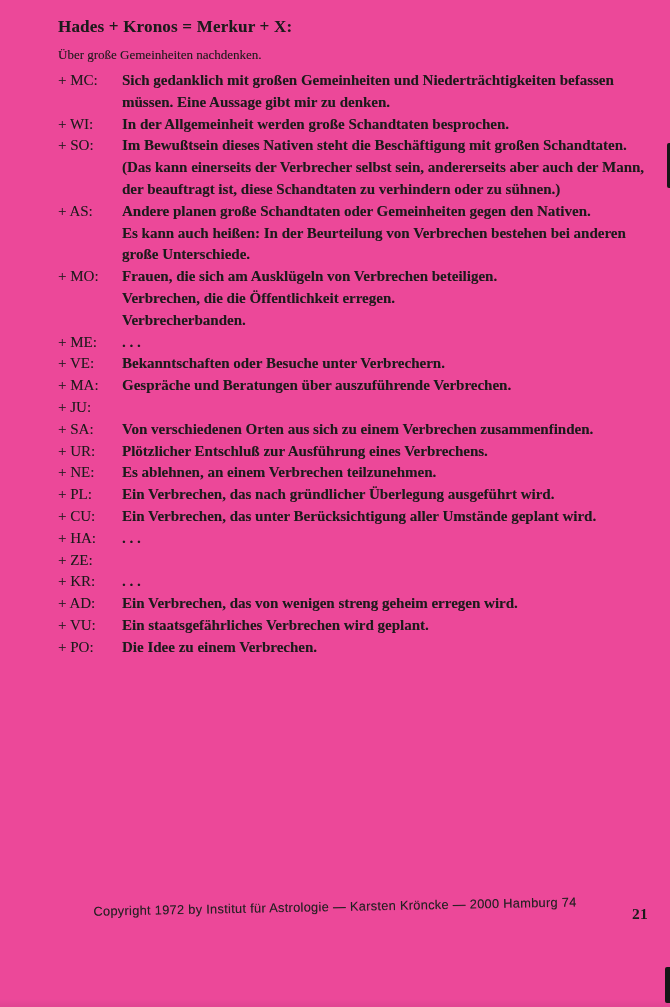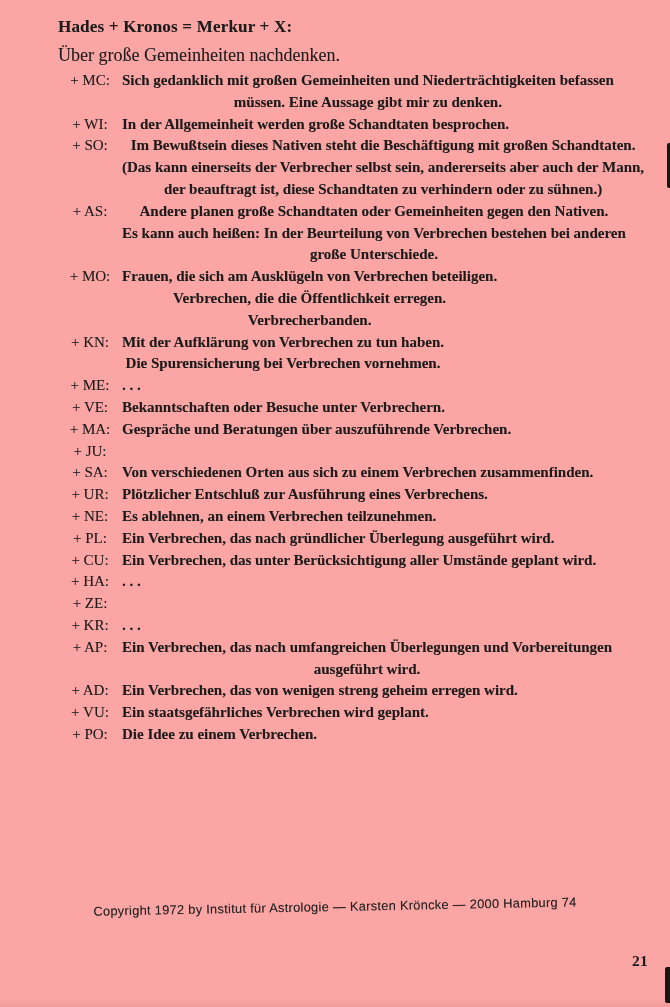--- a/index.html
+++ b/index.html
@@ -4,21 +4,21 @@
 <style>
   html, body {
     margin: 0;
     padding: 0;
     background: #ffffff;
   }
   .page {
     position: relative;
     width: 670px;
     height: 1007px;
-    background: #fca5a5;
+    background: #ec4899;
     overflow: hidden;
     font-family: "Liberation Serif", serif;
     color: #1b1b1b;
   }
   .content {
     position: absolute;
     top: 17px;
     left: 58px;
     right: 0;
   }
@@ -26,28 +26,27 @@
     margin: 0;
     font-size: 17px;
     font-weight: bold;
     line-height: 20px;
     letter-spacing: 0.2px;
     white-space: pre;
     text-shadow: 0.2px 0.2px 0.4px rgba(0,0,0,0.3);
   }
   .intro {
     margin: 7px 0 0 0;
-    font-size: 18px;
+    font-size: 13px;
     line-height: 22px;
     white-space: pre;
     text-shadow: 0.2px 0.2px 0.4px rgba(0,0,0,0.25);
   }
   .entries {
     margin-top: 4px;
-    text-align: center;
   }
   .row {
     display: flex;
     align-items: flex-start;
     font-size: 15px;
     line-height: 21.8px;
     text-shadow: 0.2px 0.2px 0.4px rgba(0,0,0,0.25);
   }
   .row .label {
     flex: 0 0 64px;
@@ -65,21 +64,21 @@
     transform-origin: center;
     font-family: "Liberation Sans", sans-serif;
     font-size: 12.8px;
     letter-spacing: 0.3px;
     color: #222;
     white-space: nowrap;
     text-shadow: 0.2px 0.2px 0.3px rgba(0,0,0,0.3);
   }
   .page-number {
     position: absolute;
-    top: 952px;
+    top: 905px;
     left: 632px;
     font-size: 15.5px;
     font-weight: bold;
     letter-spacing: 0.3px;
   }
   .edge-mark {
     position: absolute;
     right: 0;
     background: #161616;
     border-radius: 2px 0 0 2px;
@@ -136,25 +135,20 @@
 große Unterschiede.</span>
   </div>
 
   <div class="row">
     <span class="label">+ MO:</span>
     <span class="text">Frauen, die sich am Ausklügeln von Verbrechen beteiligen.
 Verbrechen, die die Öffentlichkeit erregen.
 Verbrecherbanden.</span>
   </div>
 
-  <div class="row">
-    <span class="label">+ KN:</span>
-    <span class="text">Mit der Aufklärung von Verbrechen zu tun haben.
-Die Spurensicherung bei Verbrechen vornehmen.</span>
-  </div>
 
   <div class="row">
     <span class="label">+ ME:</span>
     <span class="text">. . .</span>
   </div>
 
   <div class="row">
     <span class="label">+ VE:</span>
     <span class="text">Bekanntschaften oder Besuche unter Verbrechern.</span>
   </div>
@@ -200,25 +194,20 @@
 
   <div class="row">
     <span class="label">+ ZE:</span>
   </div>
 
   <div class="row">
     <span class="label">+ KR:</span>
     <span class="text">. . .</span>
   </div>
 
-  <div class="row">
-    <span class="label">+ AP:</span>
-    <span class="text">Ein Verbrechen, das nach umfangreichen Überlegungen und Vorbereitungen
-ausgeführt wird.</span>
-  </div>
 
   <div class="row">
     <span class="label">+ AD:</span>
     <span class="text">Ein Verbrechen, das von wenigen streng geheim erregen wird.</span>
   </div>
 
   <div class="row">
     <span class="label">+ VU:</span>
     <span class="text">Ein staatsgefährliches Verbrechen wird geplant.</span>
   </div>

